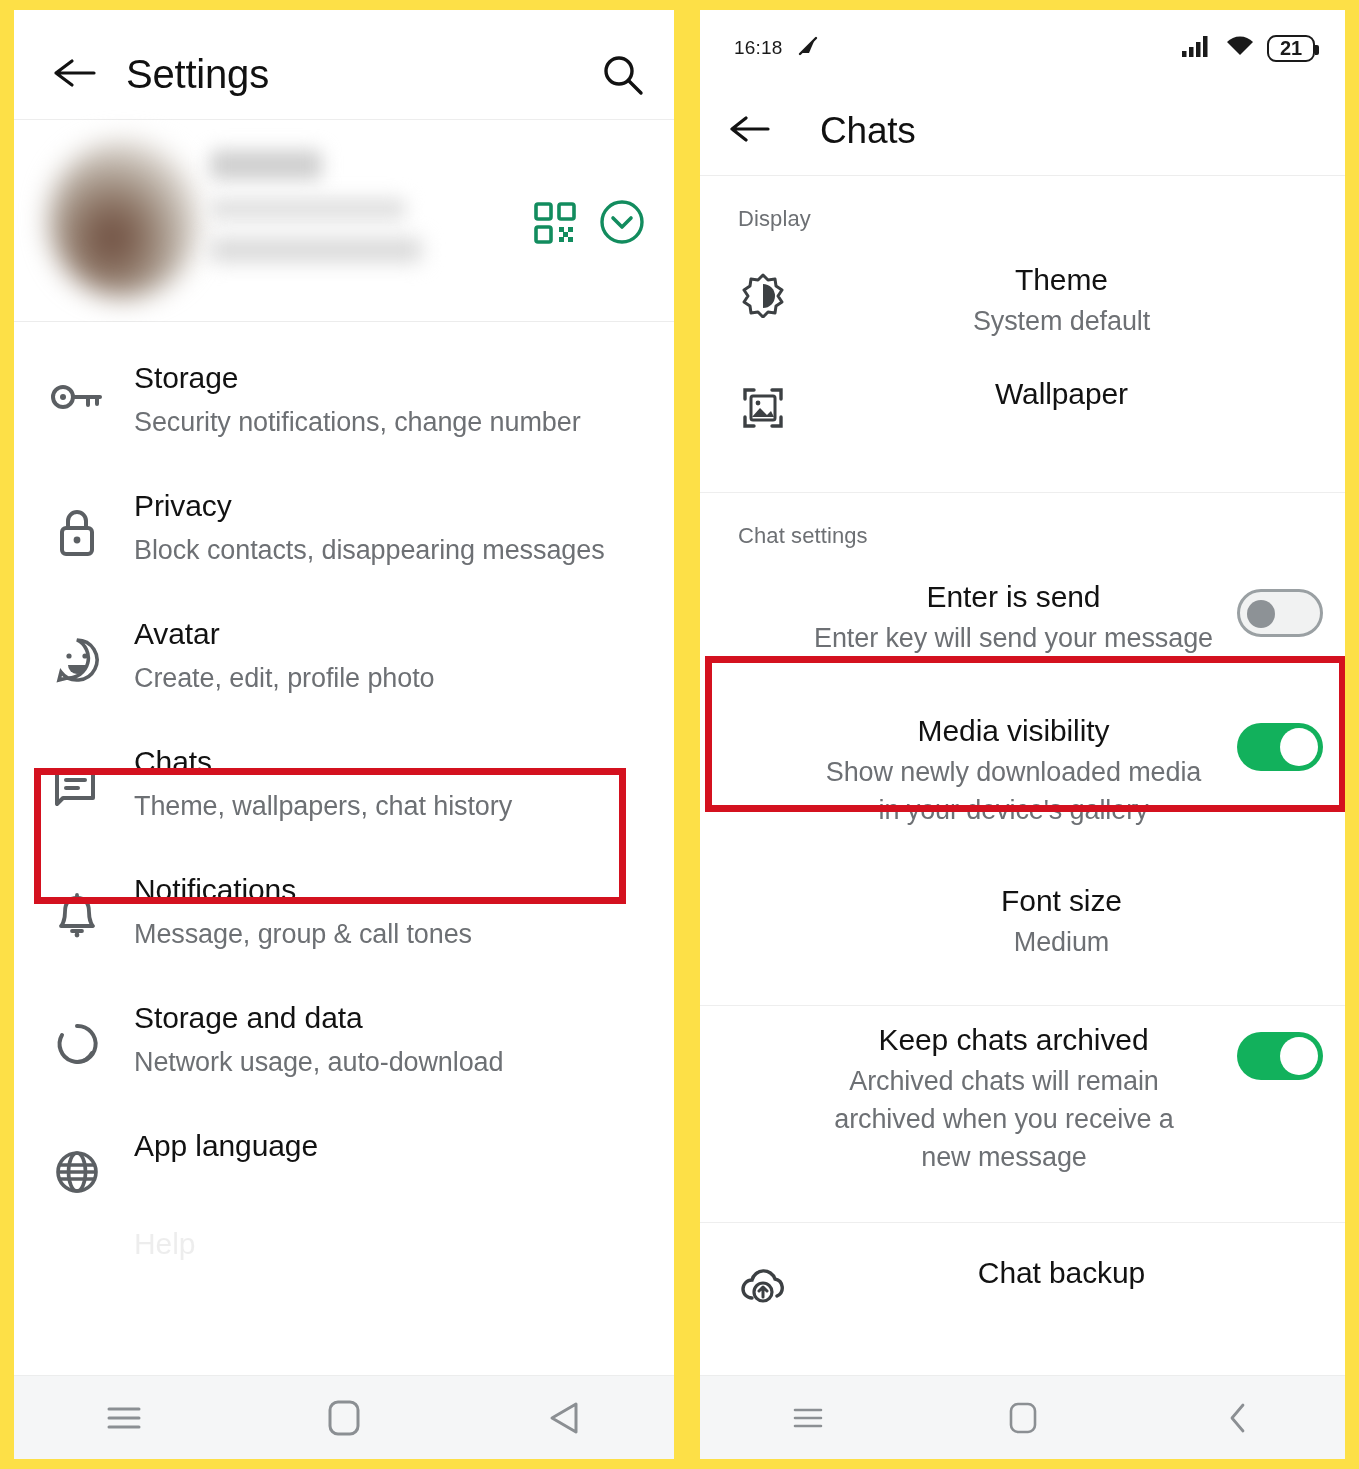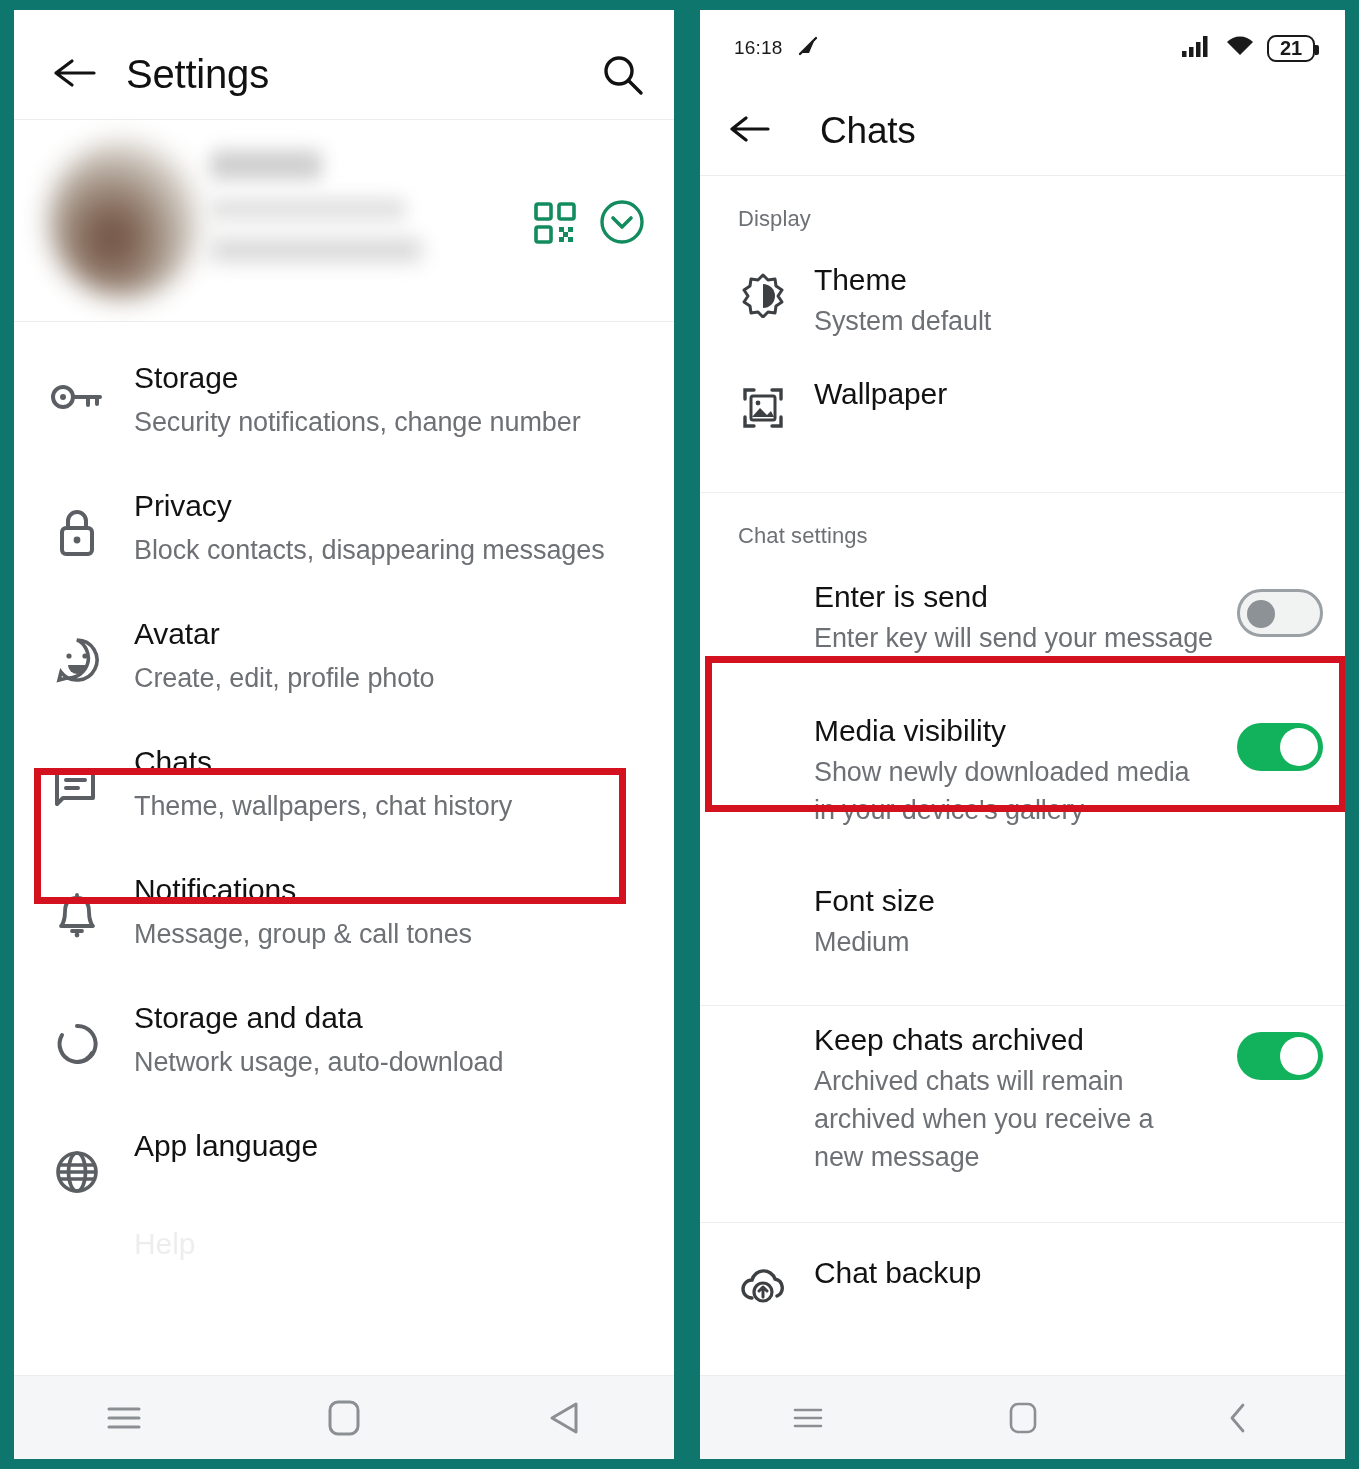--- a/index.html
+++ b/index.html
@@ -9,21 +9,21 @@
     height: 1469px;
     background: #000000;
     font-family: "Liberation Sans", sans-serif;
     overflow: hidden;
   }
 
   #root {
     position: relative;
     width: 1359px;
     height: 1469px;
-    background: #0f766e;
+    background: #fde047;
   }
 
   
   .panel {
     position: absolute;
     background: #ffffff;
     overflow: hidden;
   }
   #panel-left  { left: 14px;  top: 10px; width: 660px; height: 1449px; }
   #panel-right { left: 700px; top: 10px; width: 645px; height: 1449px; }
@@ -214,21 +214,21 @@
     background: #ffffff;
   }
   .r-icon {
     flex: 0 0 82px;
     display: flex;
     align-items: flex-start;
     justify-content: center;
     padding-top: 12px;
   }
   .r-icon.spacer { flex: 0 0 82px; }
-  .r-text { flex: 1 1 auto; padding-left: 10px; padding-right: 14px; }
+  .r-text { flex: 1 1 auto; padding-left: 10px; padding-right: 14px; text-align: center; }
   .r-title {
     font-size: 30px;
     color: #121212;
     line-height: 40px;
     letter-spacing: -0.1px;
   }
   .r-sub {
     font-size: 27px;
     color: #6d7074;
     line-height: 38px;

